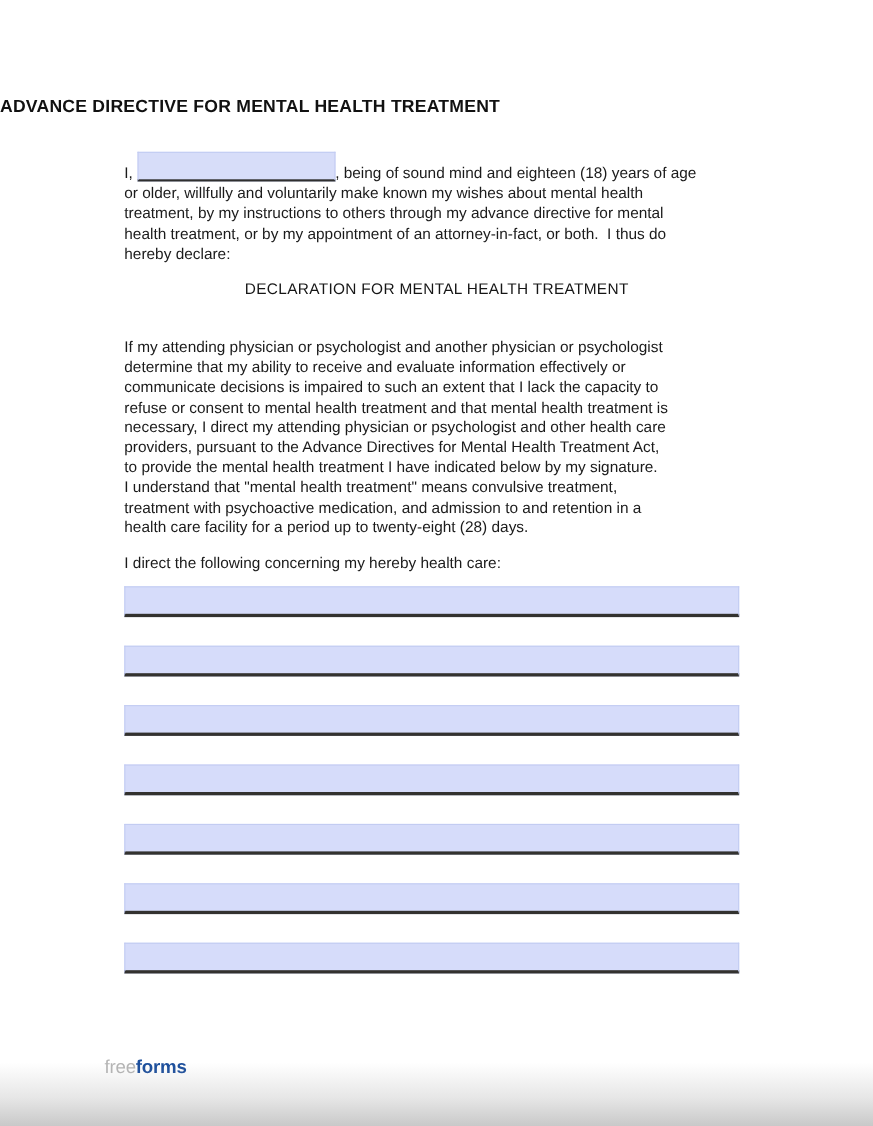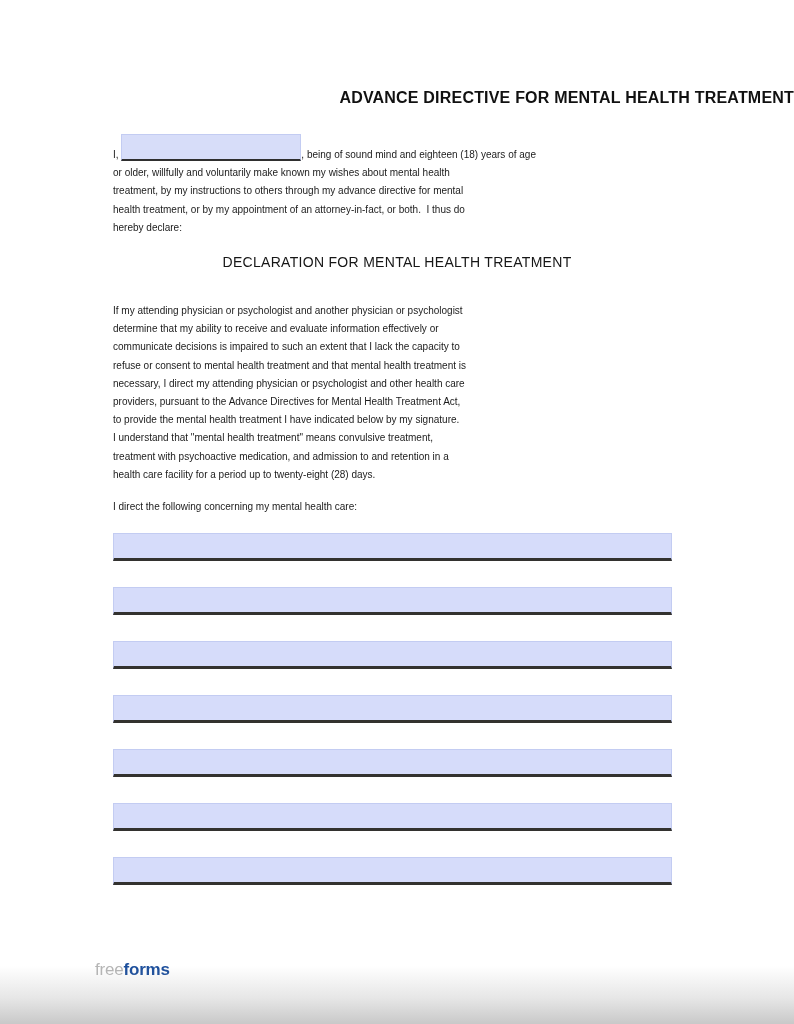--- a/index.html
+++ b/index.html
@@ -7,27 +7,27 @@
     position:relative;
     width:794px; height:1024px;
     margin:0 auto;
     background:#ffffff;
     overflow:hidden;
     font-family:"Liberation Sans","DejaVu Sans",sans-serif;
     color:#1a1a1a;
   }
   .doc-title {
     position:absolute; top:89px; left:0; width:794px;
-    text-align:right;
+    text-align:left;
     font-size:16px; font-weight:bold; letter-spacing:0.2px;
     color:#111;
   }
   .para {
     position:absolute; left:113px; width:600px;
-    font-size:10px; line-height:18.2px;
+    font-size:14px; line-height:18.2px;
     white-space:pre-line;
     color:#1b1b1b;
   }
   .intro-para   { top:124px; }
   .decl-para    { top:292px; }
   .direct-line  { top:488px; white-space:normal; }
   .section-heading {
     position:absolute; top:254px; left:0; width:794px;
     text-align:center;
     font-size:14px; font-weight:400; letter-spacing:0.3px;
@@ -87,21 +87,21 @@
 determine that my ability to receive and evaluate information effectively or
 communicate decisions is impaired to such an extent that I lack the capacity to
 refuse or consent to mental health treatment and that mental health treatment is
 necessary, I direct my attending physician or psychologist and other health care
 providers, pursuant to the Advance Directives for Mental Health Treatment Act,
 to provide the mental health treatment I have indicated below by my signature.
 I understand that "mental health treatment" means convulsive treatment,
 treatment with psychoactive medication, and admission to and retention in a
 health care facility for a period up to twenty-eight (28) days.</p>
 
-  <p class="para direct-line">I direct the following concerning my mental health care:</p>
+  <p class="para direct-line">I direct the following concerning my hereby health care:</p>
 
   <div class="lines-wrap">
       <div class="answer-line"></div>
       <div class="answer-line"></div>
       <div class="answer-line"></div>
       <div class="answer-line"></div>
       <div class="answer-line"></div>
       <div class="answer-line"></div>
       <div class="answer-line"></div>
     </div>

